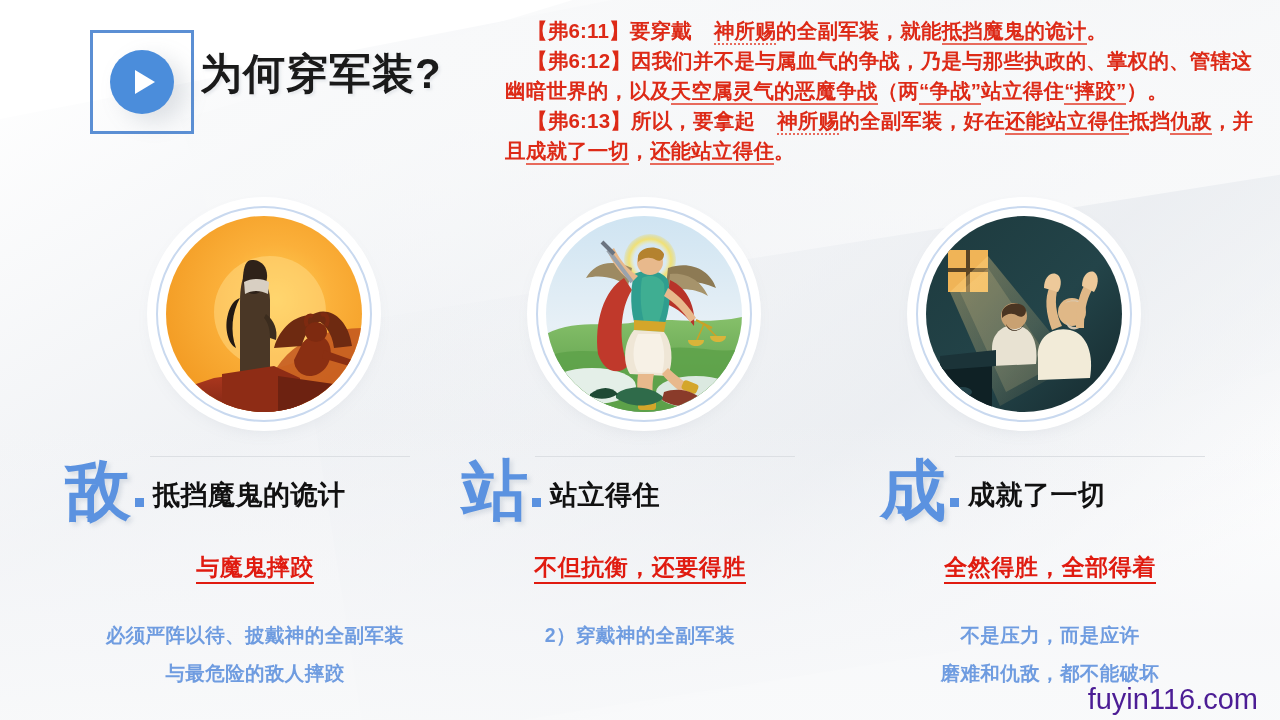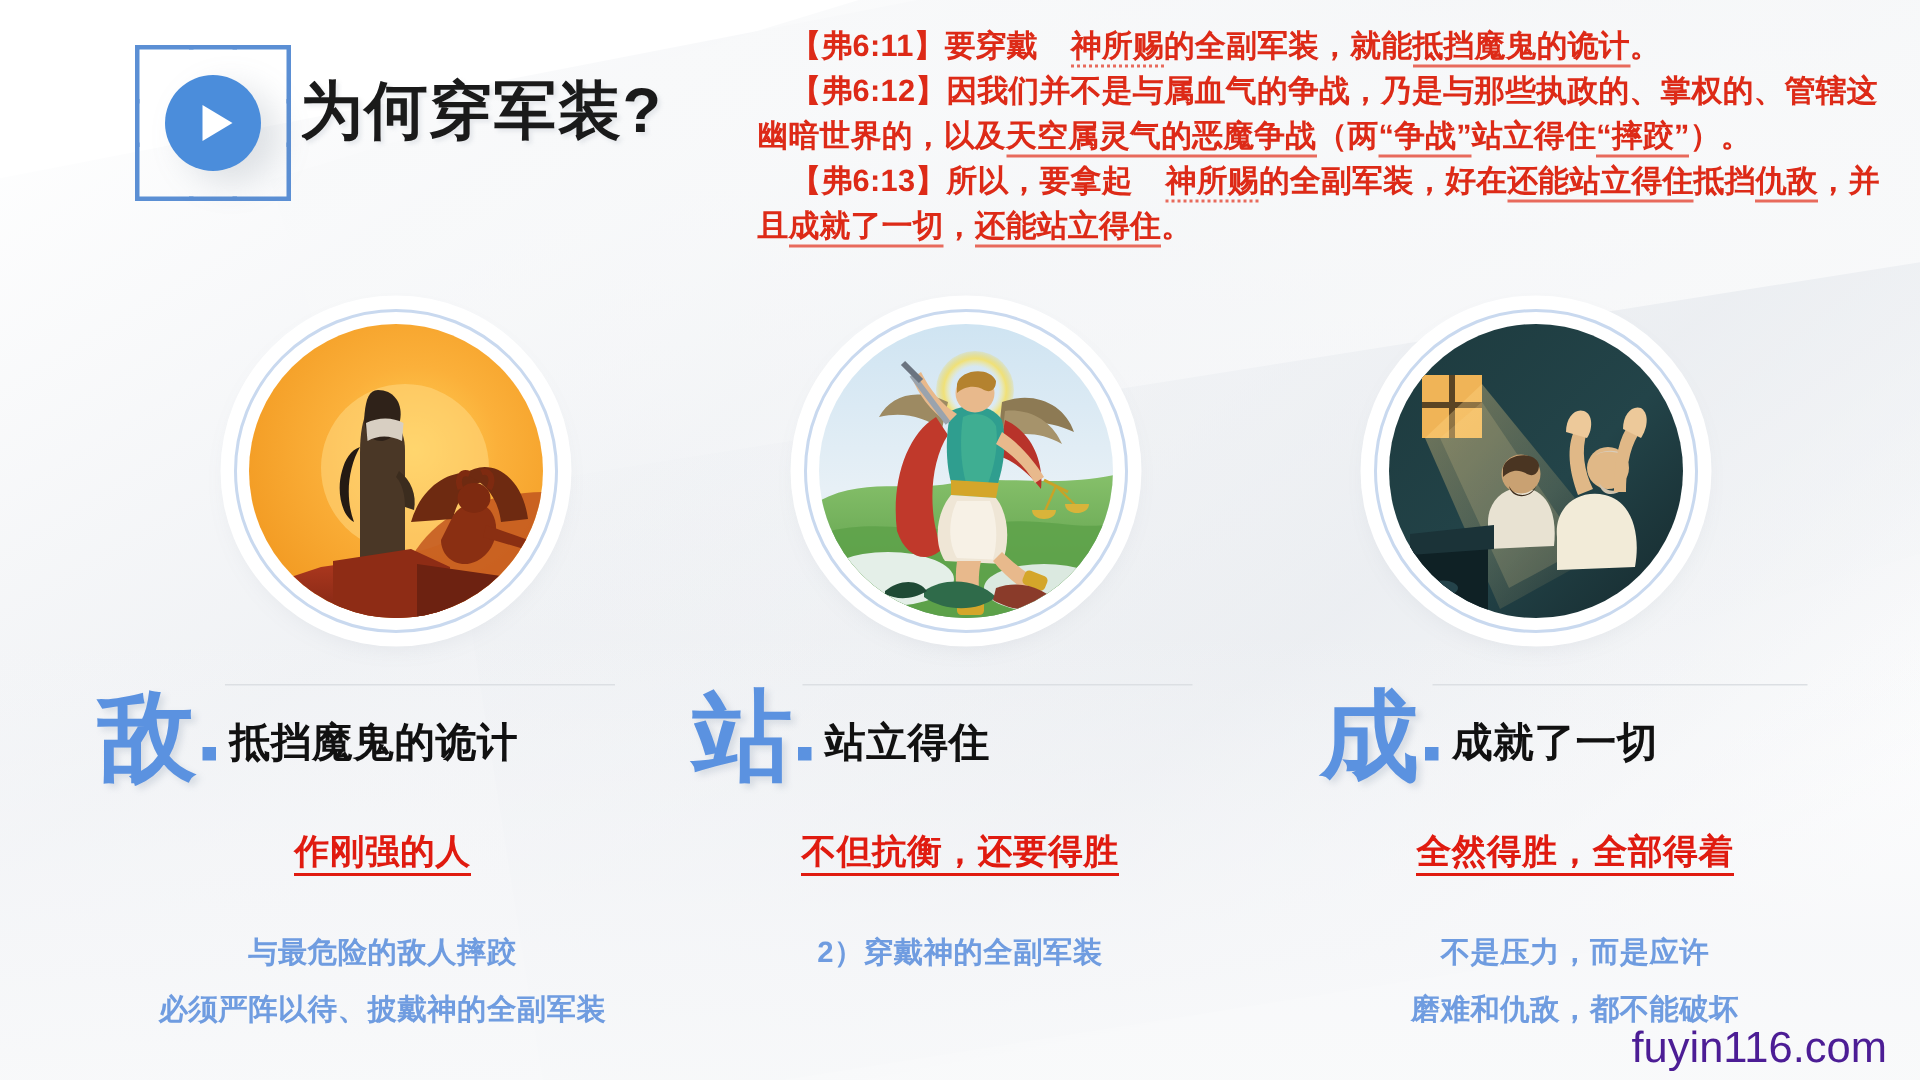--- a/index.html
+++ b/index.html
@@ -487,24 +487,24 @@
     </div>
   </div>
 
   <div class="col" id="col-1">
     <div class="col-rule"></div>
     <div class="col-head">
       <span class="big-char">敌</span>
       <span class="head-dot"></span>
       <span class="head-label">抵挡魔鬼的诡计</span>
     </div>
-    <div class="col-red"><span>作刚强的人</span></div>
+    <div class="col-red"><span>与魔鬼摔跤</span></div>
     <div class="col-lines">
+      <div>必须严阵以待、披戴神的全副军装</div>
       <div>与最危险的敌人摔跤</div>
-      <div>必须严阵以待、披戴神的全副军装</div>
     </div>
   </div>
 
   <div class="col" id="col-2">
     <div class="col-rule"></div>
     <div class="col-head">
       <span class="big-char">站</span>
       <span class="head-dot"></span>
       <span class="head-label">站立得住</span>
     </div>

